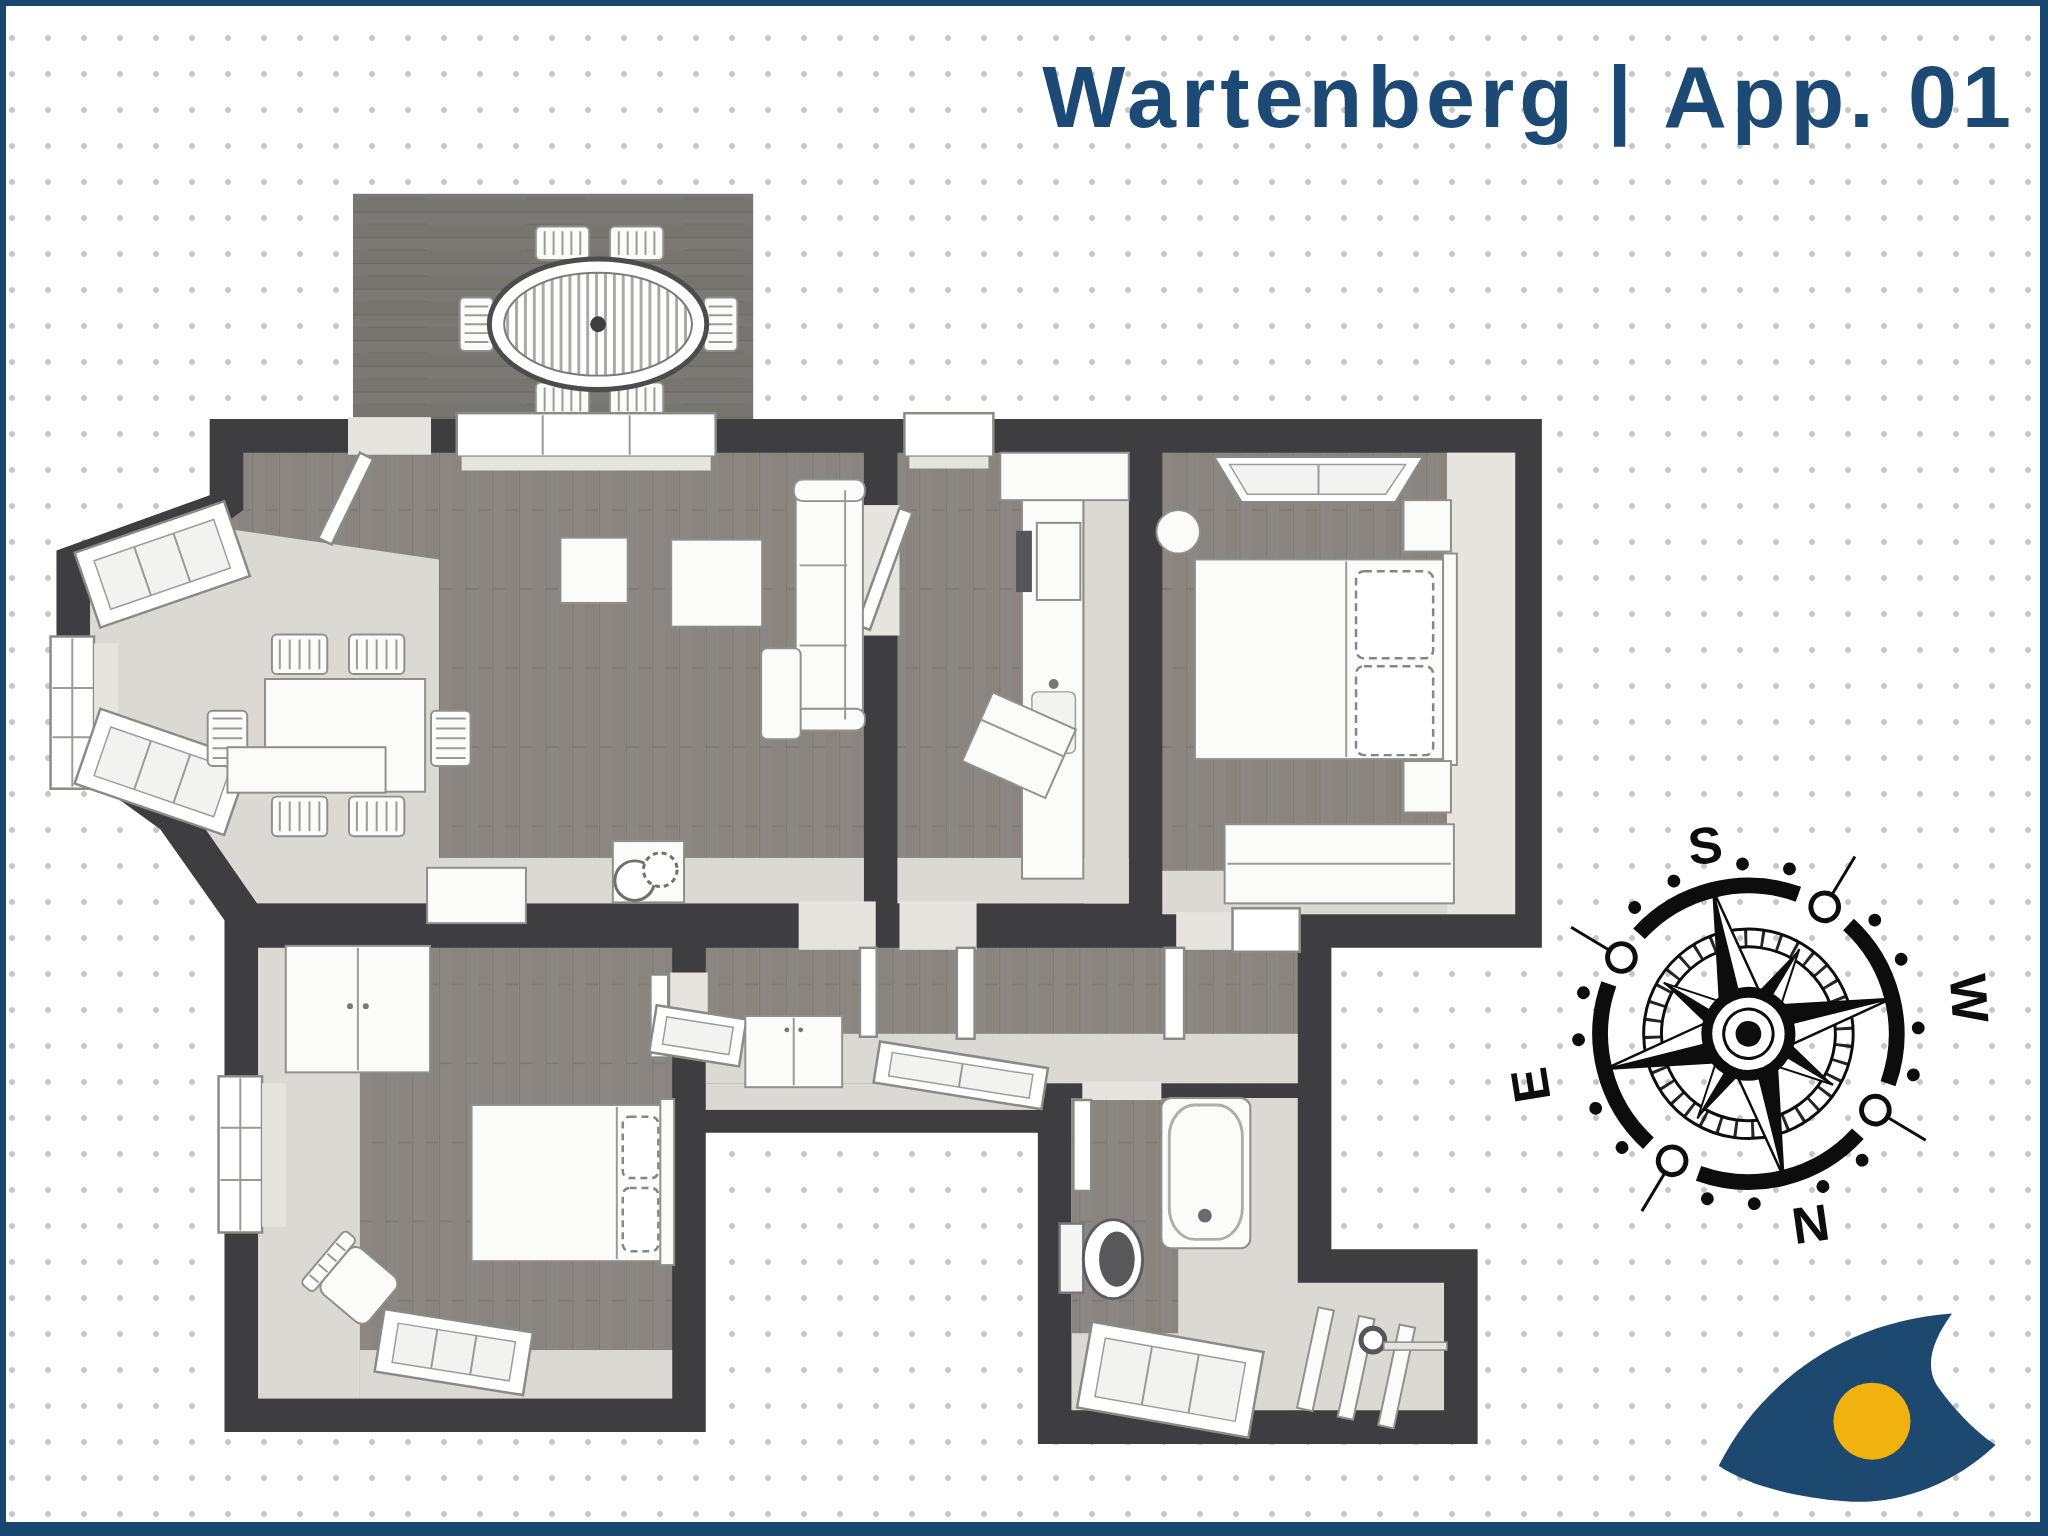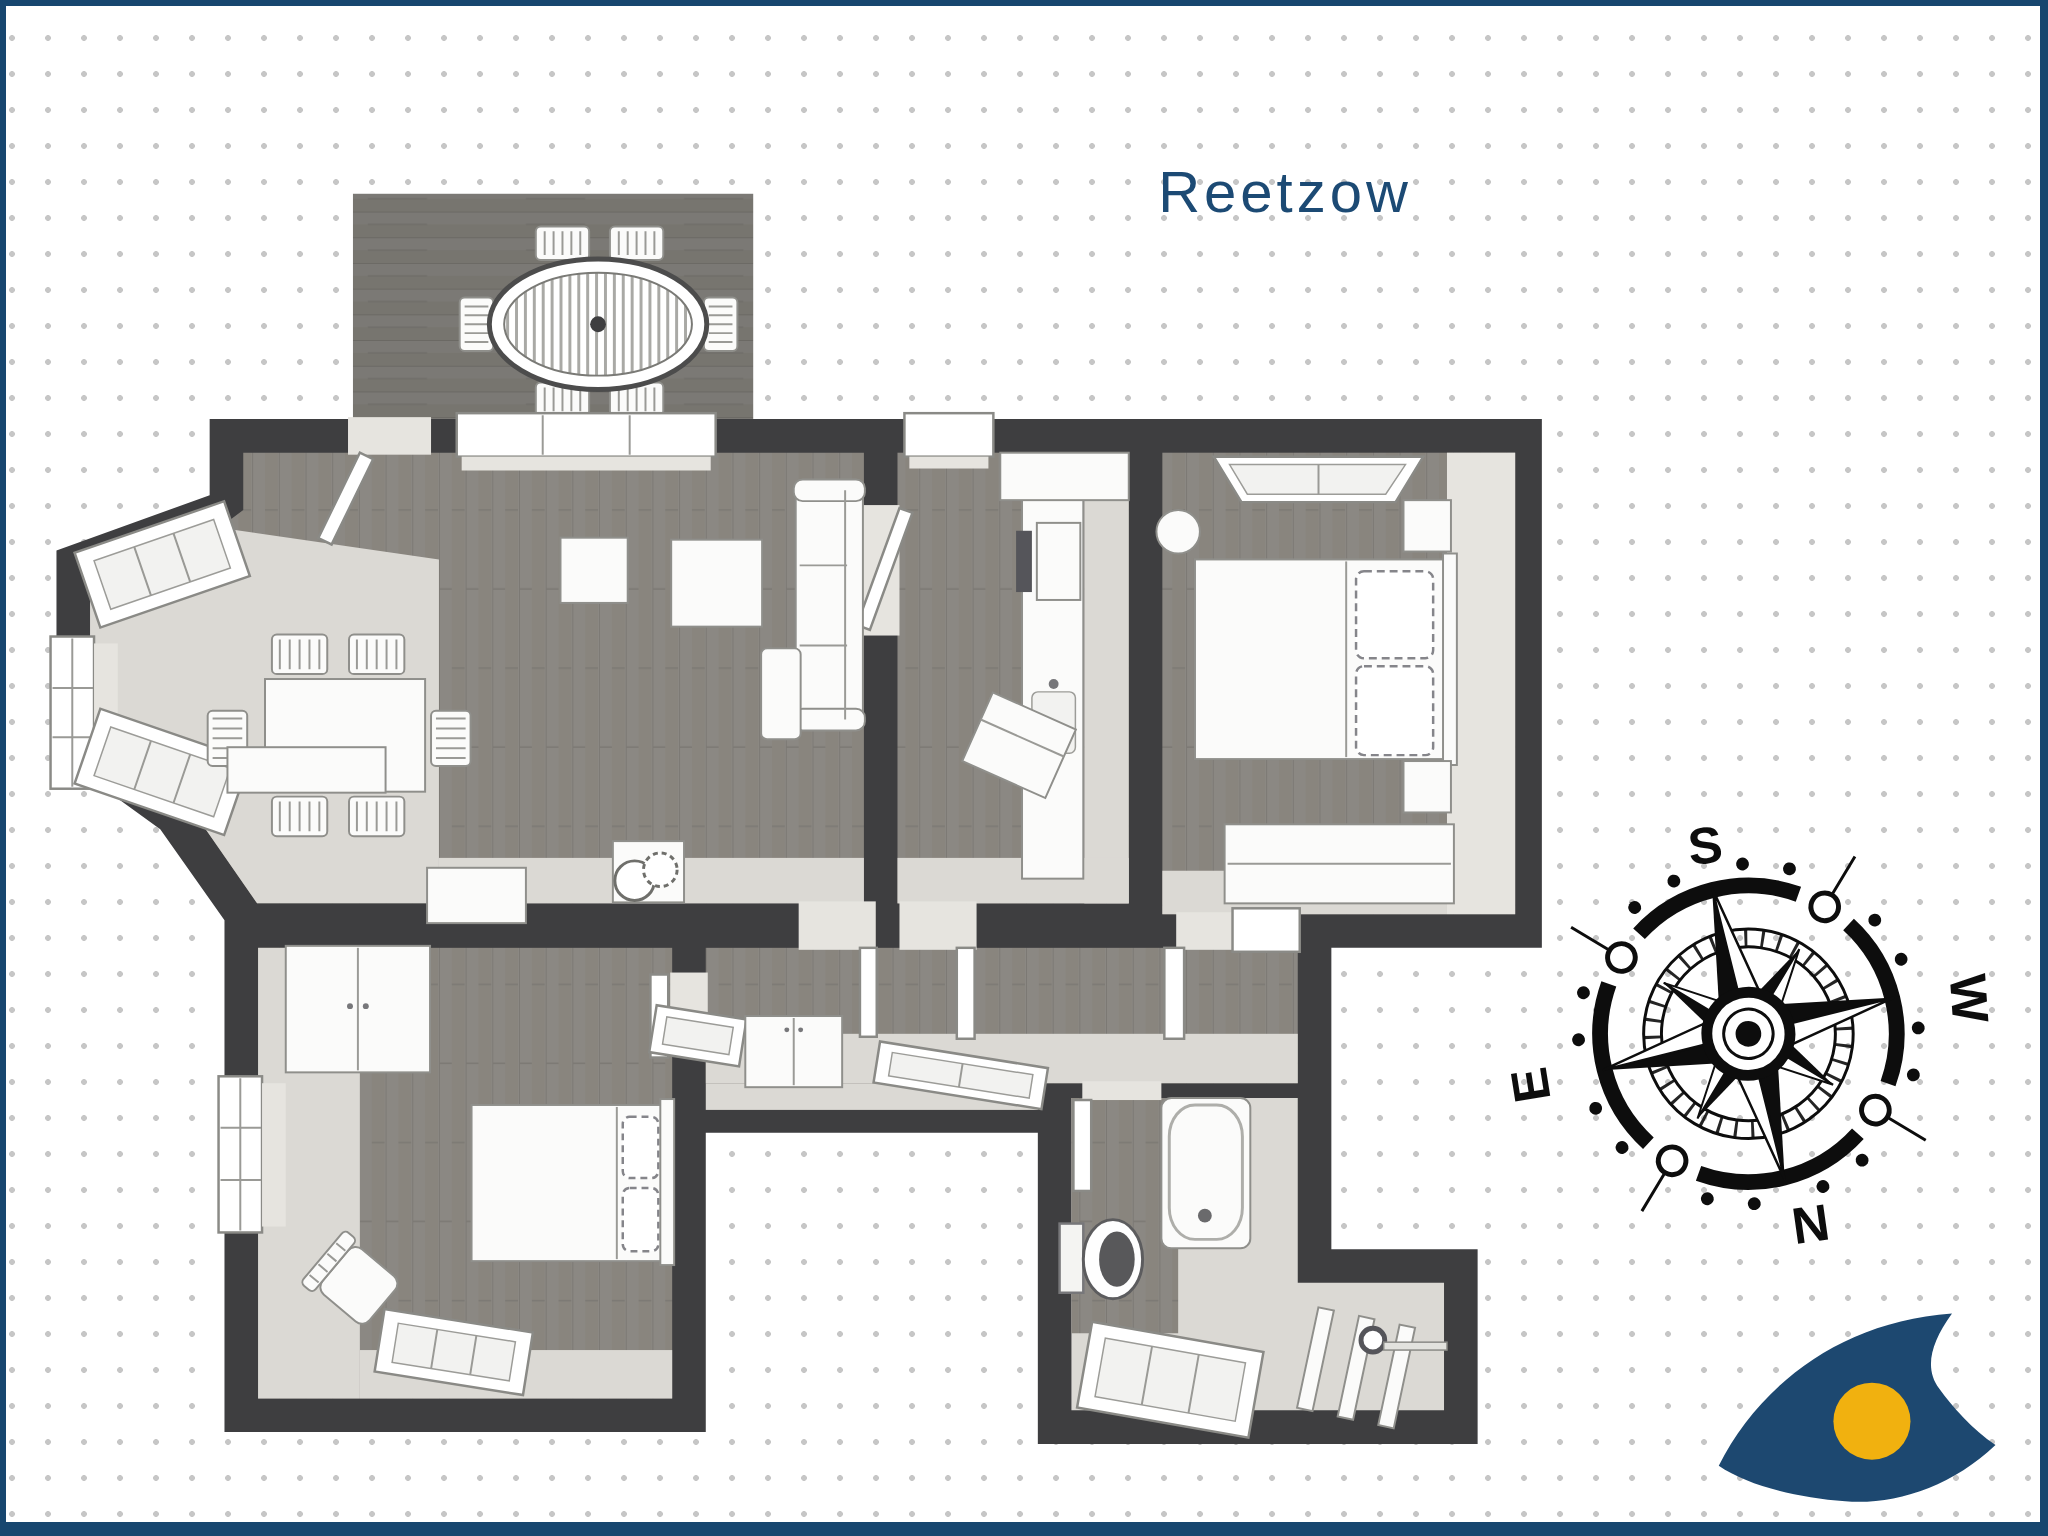--- a/index.html
+++ b/index.html
@@ -405,15 +405,15 @@
       <path fill="var(--logo-blue)" d="M1727,1477
         C1768,1396 1850,1331 1963,1323
         C1941,1353 1935,1379 1950,1399
         C1963,1417 1984,1441 2007,1456
         C1962,1499 1904,1517 1855,1513
         C1805,1509 1756,1497 1727,1477 Z"></path>
       <circle cx="1882" cy="1432" r="39" fill="var(--logo-yellow)"></circle>
     </g>
   </svg>
 
-  <h2 class="subtitle">Reetzow</h2>
+  <h1 class="title">Wartenberg | App. 01</h1>
 
 </div>
 
 </body></html>

